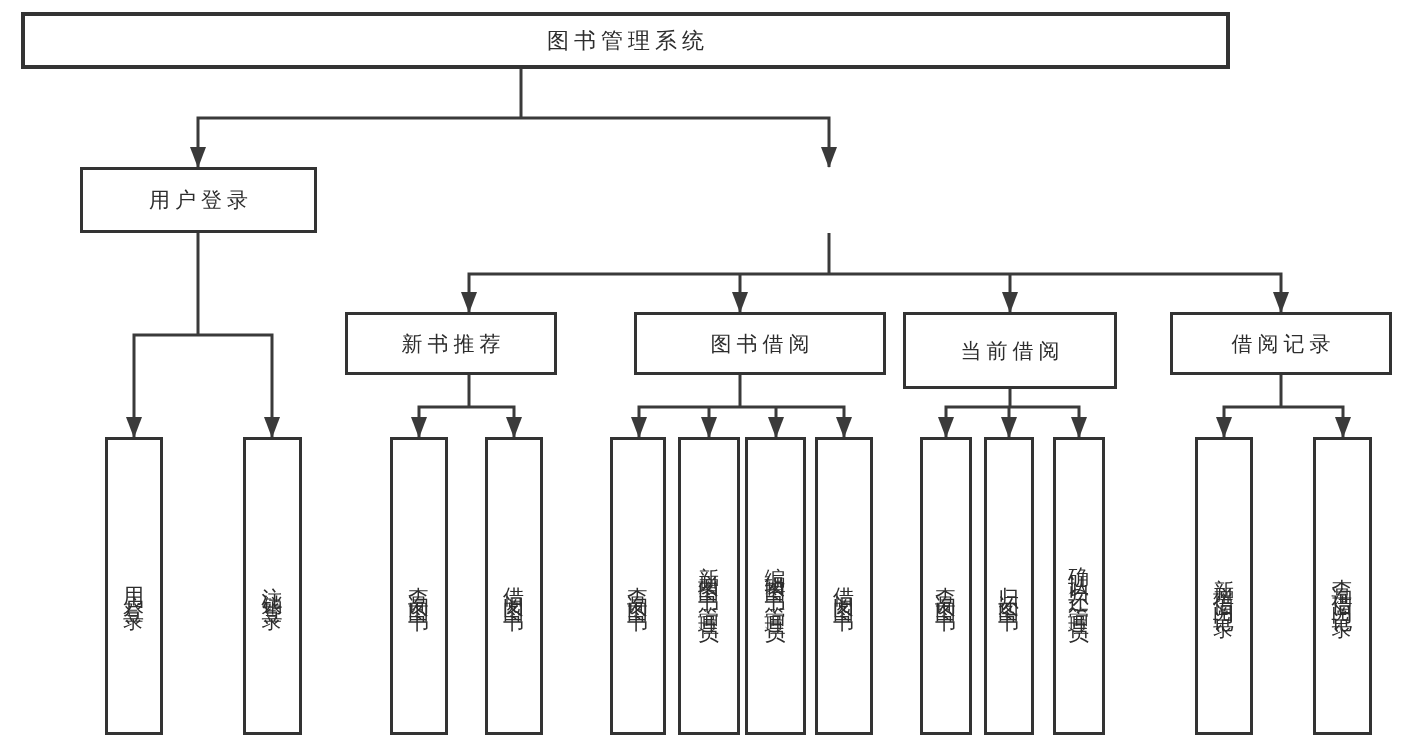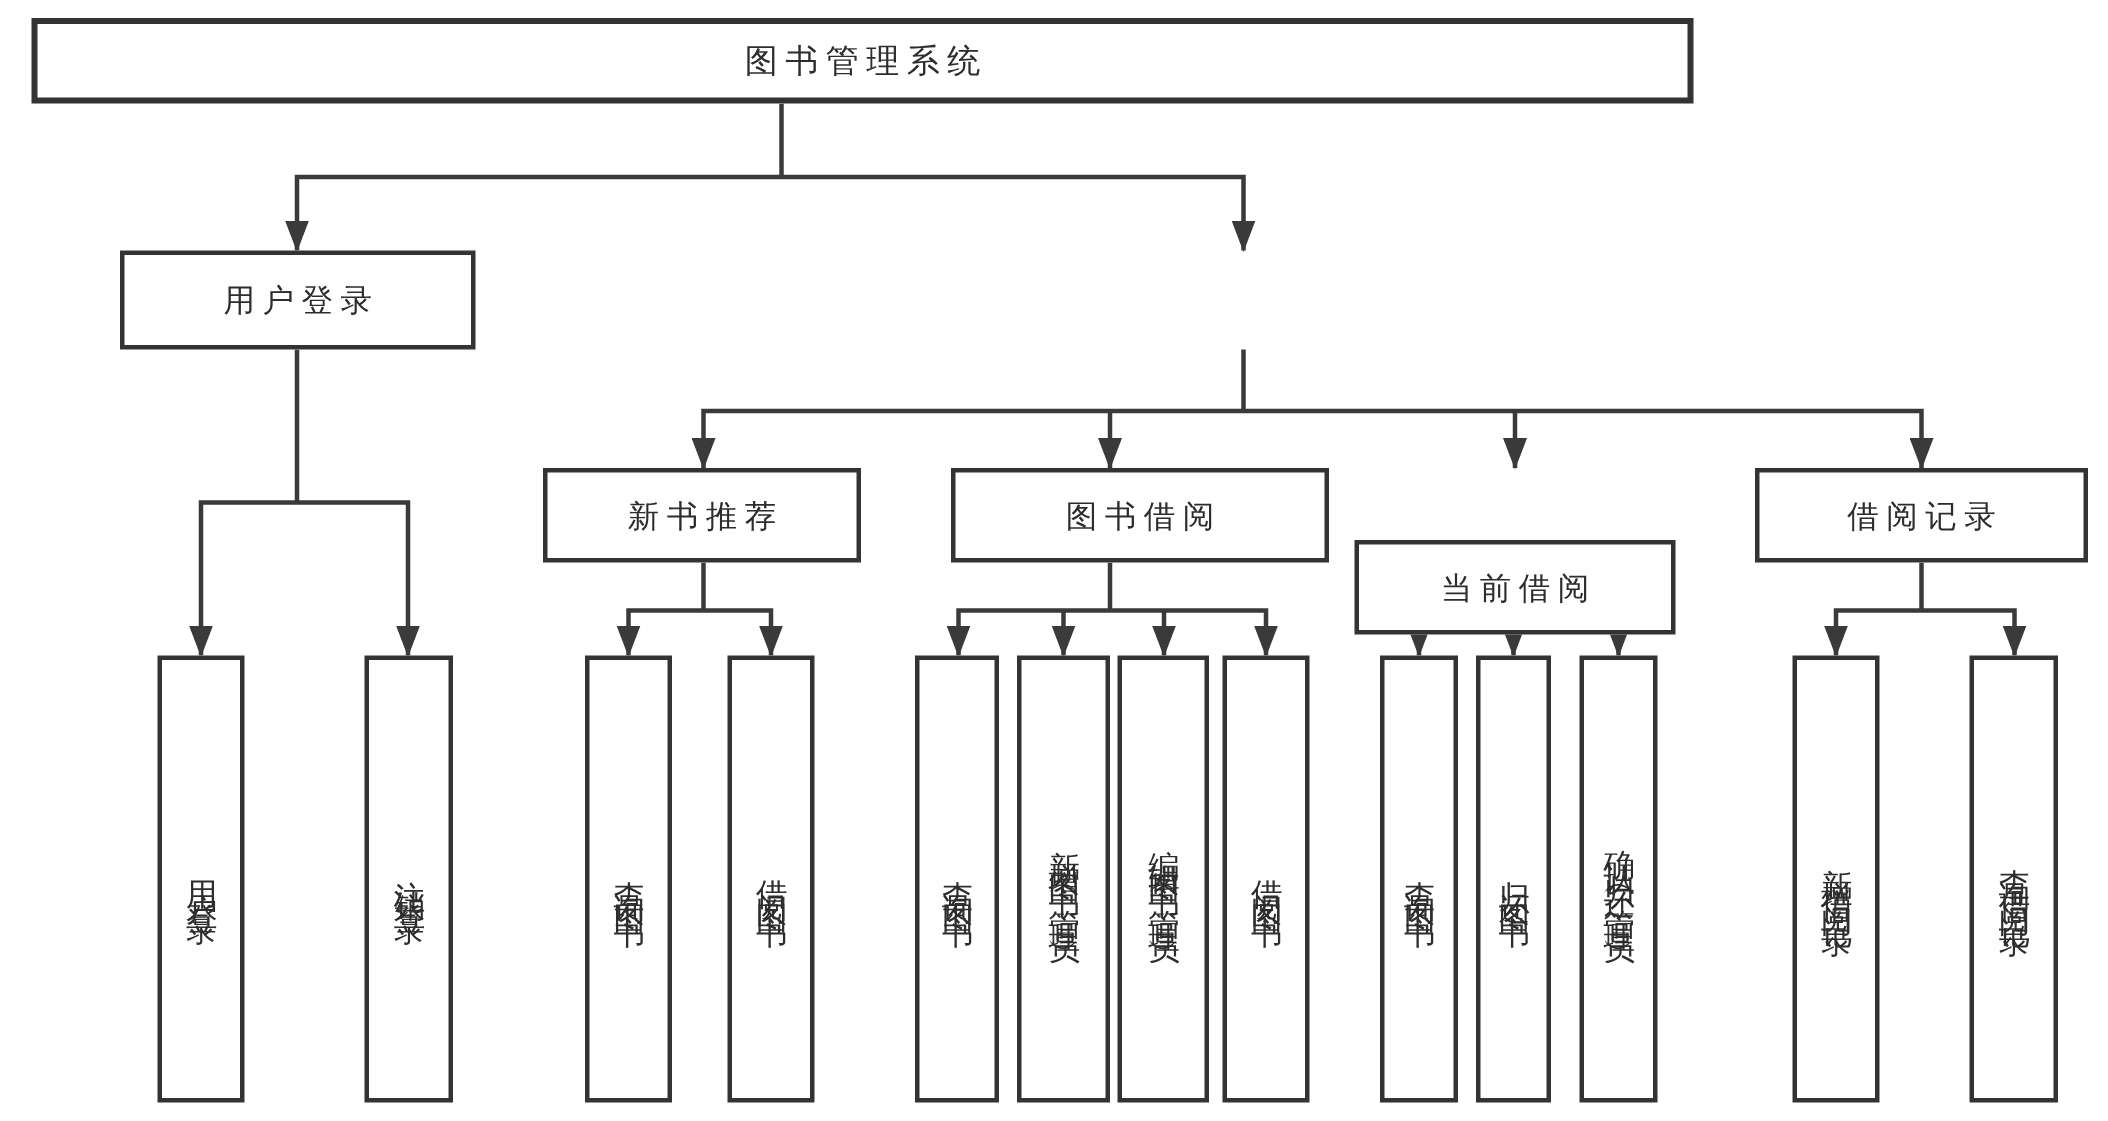--- a/index.html
+++ b/index.html
@@ -105,35 +105,35 @@
     <path class="wire" d="M776 407 V437" marker-end="url(#arw)"></path>
 
     <path class="wire" d="M1010 375 V407"></path>
     <path class="wire" d="M946 437 V407 H1079 V437" marker-start="url(#arw)" marker-end="url(#arw)"></path>
     <path class="wire" d="M1009 407 V437" marker-end="url(#arw)"></path>
 
     <path class="wire" d="M1281 375 V407"></path>
     <path class="wire" d="M1224 437 V407 H1343 V437" marker-start="url(#arw)" marker-end="url(#arw)"></path>
   </svg>
 
-  <div class="node h root" style="left:21px;top:12px;width:1108px;height:57px;">
+  <div class="node h root" style="left:21px;top:12px;width:1209px;height:57px;">
     <span>图书管理系统</span>
   </div>
 
   <div class="node h" style="left:80px;top:167px;width:237px;height:66px;">
     <span>用户登录</span>
   </div>
 
-  <div class="node h" style="left:362px;top:312px;width:212px;height:63px;">
+  <div class="node h" style="left:345px;top:312px;width:212px;height:63px;">
     <span>新书推荐</span>
   </div>
   <div class="node h" style="left:634px;top:312px;width:252px;height:63px;">
     <span>图书借阅</span>
   </div>
-  <div class="node h" style="left:903px;top:312px;width:214px;height:63px;margin-top:48px;">
+  <div class="node h" style="left:903px;top:312px;width:214px;height:77px;">
     <span>当前借阅</span>
   </div>
   <div class="node h" style="left:1170px;top:312px;width:222px;height:63px;">
     <span>借阅记录</span>
   </div>
 
   <div class="node v" style="left:105px;top:437px;width:58px;height:298px;">
     <span>用户登录</span>
   </div>
   <div class="node v" style="left:243px;top:437px;width:59px;height:298px;">

